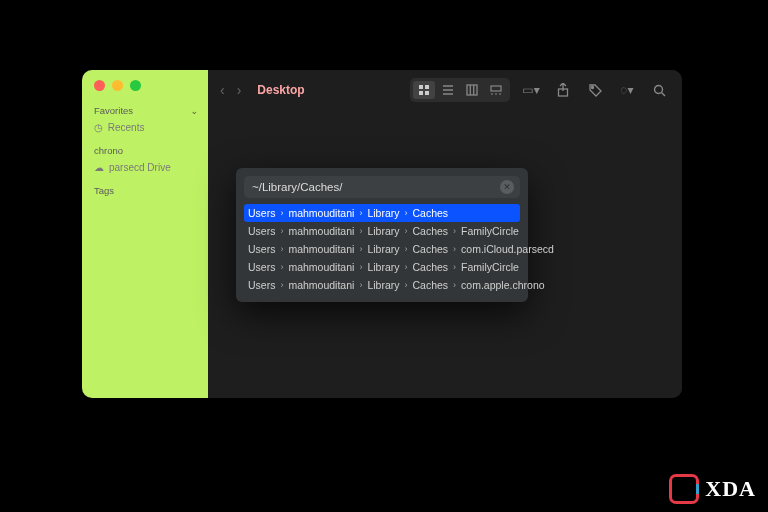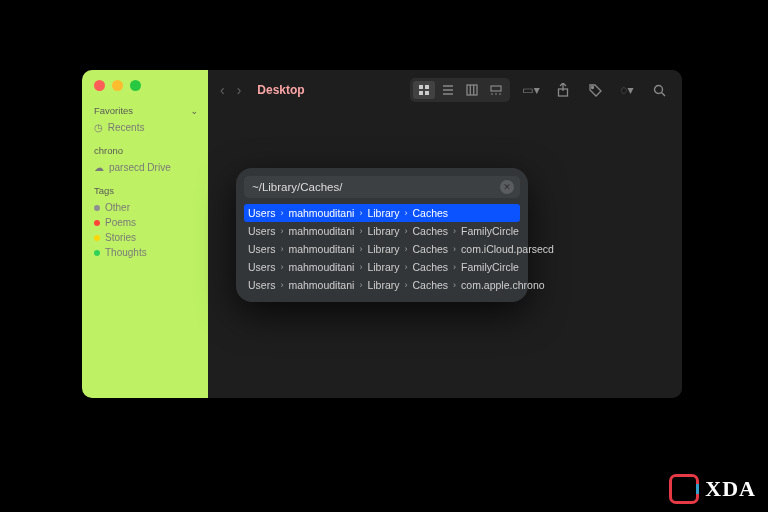--- a/index.html
+++ b/index.html
@@ -15,21 +15,21 @@
   .main{flex:1;background:#1e1e1e;}
   .toolbar{height:40px;display:flex;align-items:center;padding:0 12px;gap:10px;color:#8a8a8a;}
   .nav-arrows{display:flex;gap:12px;color:#666;font-size:14px;}
   .title{font-size:12px;color:#fca5a5;font-weight:600;margin-left:6px;}
   .spacer{flex:1;}
   .tb-group{display:flex;align-items:center;gap:2px;background:#2d2d2d;border-radius:5px;padding:3px;}
   .tb-btn{width:22px;height:18px;display:flex;align-items:center;justify-content:center;color:#888;font-size:11px;border-radius:3px;}
   .tb-btn.active{background:#424242;color:#ccc;}
   .tb-single{width:22px;height:18px;display:flex;align-items:center;justify-content:center;color:#888;font-size:12px;}
   
-  .goto{position:absolute;left:236px;top:168px;width:292px;background:#333638;border-radius:16px;box-shadow:0 12px 36px rgba(0,0,0,0.7);padding:8px 8px 8px 8px;box-sizing:border-box;}
+  .goto{position:absolute;left:236px;top:168px;width:292px;background:#333638;border-radius:6px;box-shadow:0 12px 36px rgba(0,0,0,0.7);padding:8px 8px 8px 8px;box-sizing:border-box;}
   .goto-input-row{display:flex;align-items:center;background:#3d4043;border-radius:5px;padding:4px 6px;margin-bottom:6px;}
   .goto-input{flex:1;background:transparent;border:none;outline:none;color:#dcdcdc;font-size:11.5px;font-family:inherit;}
   .goto-input::selection{background:#0a53c4;}
   .clear-btn{width:14px;height:14px;border-radius:50%;background:#5a5d60;color:#2e2e2e;font-size:9px;display:flex;align-items:center;justify-content:center;cursor:pointer;}
   .goto-label{font-size:10px;color:#8c8f91;margin:2px 0 3px 2px;}
   .sug{font-size:10.5px;color:#cfcfcf;padding:3px 4px;border-radius:3px;display:flex;align-items:center;gap:2px;white-space:nowrap;}
   .sug.sel{background:#0a53ff;color:#fff;}
   .crumb-sep{color:#9aa0a6;margin:0 3px;font-size:9px;}
   .sug.sel .crumb-sep{color:#cde0ff;}
   
@@ -63,38 +63,20 @@
       <span>chrono</span>
     </div>
     <div class="sb-item">
       <span>☁</span>
       <span>parsecd Drive</span>
     </div>
 
     <div class="sec-label">
       <span>Tags</span>
     </div>
-    <div id="tags-container">
-        <div class="sb-item">
-          <span class="sb-dot" style="background: rgb(142, 142, 147);"></span>
-          <span>Other</span>
-        </div>
-        <div class="sb-item">
-          <span class="sb-dot" style="background: rgb(255, 69, 58);"></span>
-          <span>Poems</span>
-        </div>
-        <div class="sb-item">
-          <span class="sb-dot" style="background: rgb(255, 214, 10);"></span>
-          <span>Stories</span>
-        </div>
-        <div class="sb-item">
-          <span class="sb-dot" style="background: rgb(48, 209, 88);"></span>
-          <span>Thoughts</span>
-        </div>
-      </div>
   </div>
 
   <div class="main">
     <div class="toolbar">
       <div class="nav-arrows">
         <span>‹</span>
         <span>›</span>
       </div>
       <span class="title">Desktop</span>
       <div class="spacer"></div>

